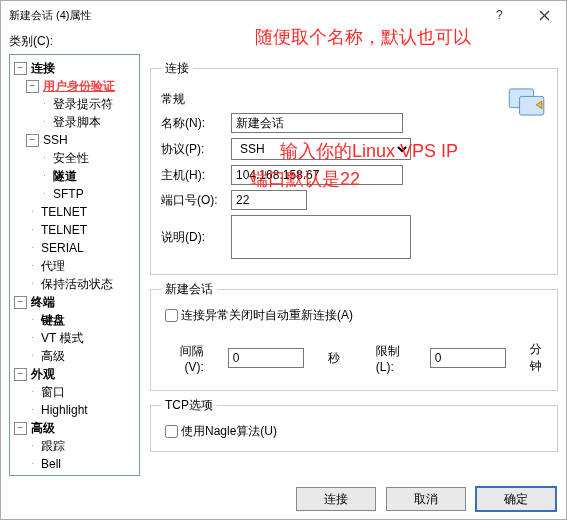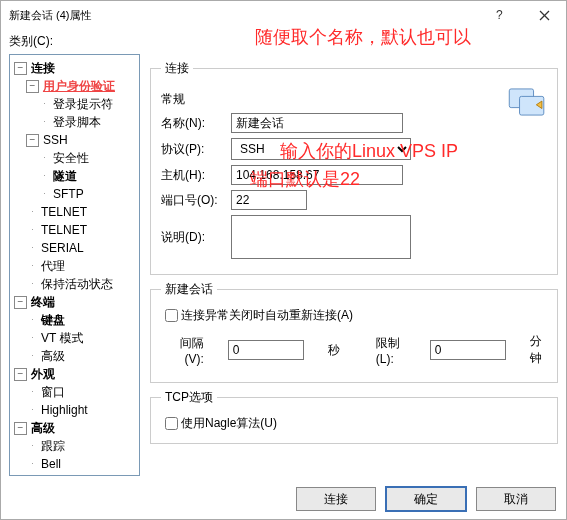--- a/index.html
+++ b/index.html
@@ -239,21 +239,21 @@
           <textarea class="txt" style=""></textarea>
         </div>
       </fieldset>
 
       <fieldset>
         <legend>新建会话</legend>
         <div class="chk">
           <input type="checkbox" style="">
           <span>连接异常关闭时自动重新连接(A)</span>
         </div>
-        <div class="row" style="margin-top:8px;gap:24px">
+        <div class="row" style="margin-top:16px;gap:24px">
           <span style="width:60px;text-align:right">间隔(V):</span>
           <input class="txt num" type="number" value="0" style="">
           <span>秒</span>
           <span style="margin-left:12px">限制(L):</span>
           <input class="txt num" type="number" value="0" style="">
           <span>分钟</span>
         </div>
       </fieldset>
 
       <fieldset>
@@ -265,16 +265,16 @@
       </fieldset>
 
       <div class="annot" style="top:-28px;left:115px">随便取个名称，默认也可以</div>
       <div class="annot" style="top:86px;left:140px">输入你的Linux VPS IP</div>
       <div class="annot" style="top:114px;left:110px">端口默认是22</div>
     </div>
   </div>
 
   <div class="footer">
     <button class="btn">连接</button>
+    <button class="btn">取消</button>
     <button class="btn primary">确定</button>
-    <button class="btn">取消</button>
   </div>
 </div>
 
 </body></html>

